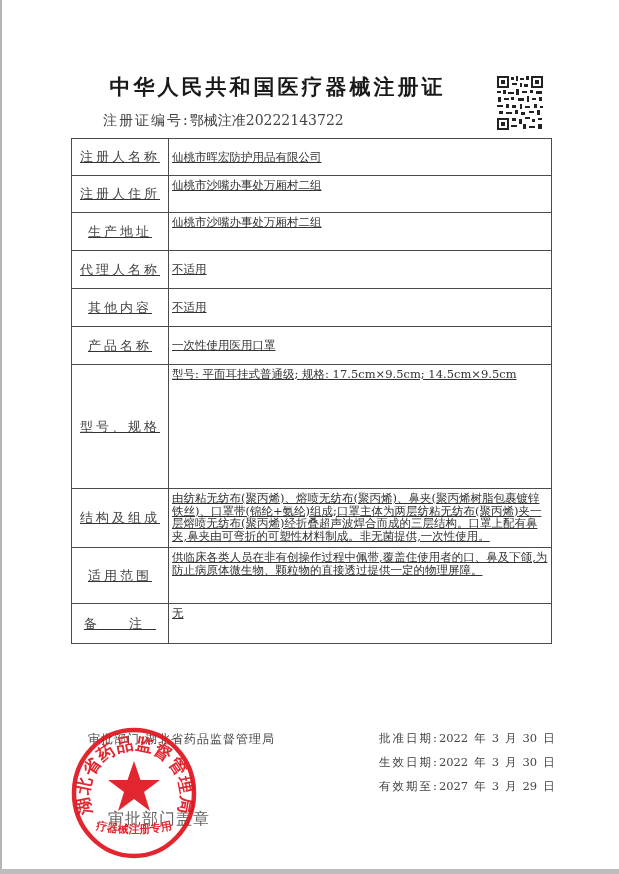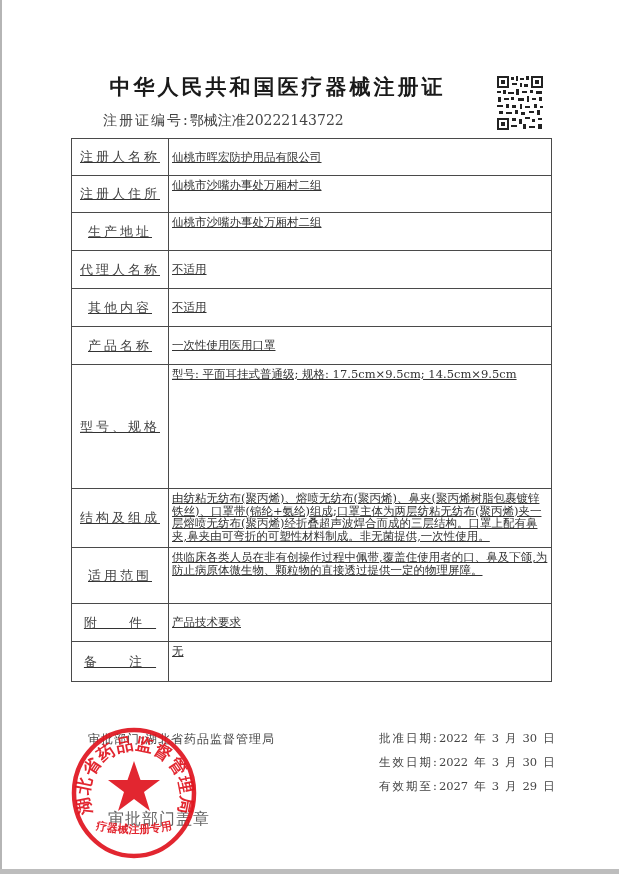--- a/index.html
+++ b/index.html
@@ -155,24 +155,20 @@
     <td class="value">型号: 平面耳挂式普通级; 规格: 17.5cm×9.5cm; 14.5cm×9.5cm</td>
   </tr>
   <tr style="height:59px">
     <td class="label">结构及组成</td>
     <td class="value">由纺粘无纺布(聚丙烯)、熔喷无纺布(聚丙烯)、鼻夹(聚丙烯树脂包裹镀锌铁丝)、口罩带(锦纶+氨纶)组成;口罩主体为两层纺粘无纺布(聚丙烯)夹一层熔喷无纺布(聚丙烯)经折叠超声波焊合而成的三层结构。口罩上配有鼻夹,鼻夹由可弯折的可塑性材料制成。非无菌提供,一次性使用。</td>
   </tr>
   <tr style="height:56px">
     <td class="label">适用范围</td>
     <td class="value">供临床各类人员在非有创操作过程中佩带,覆盖住使用者的口、鼻及下颌,为防止病原体微生物、颗粒物的直接透过提供一定的物理屏障。</td>
   </tr>
-  <tr style="height:38px">
-    <td class="label" style="letter-spacing:14px">附 件</td>
-    <td class="value mid">产品技术要求</td>
-  </tr>
   <tr style="height:40px">
     <td class="label" style="letter-spacing:14px">备 注</td>
     <td class="value">无</td>
   </tr>
 </tbody>
   </table>
 
 <div class="footer-left">审批部门:湖北省药品监督管理局</div>
 <div class="footer-sign">审批部门盖章</div>
 

